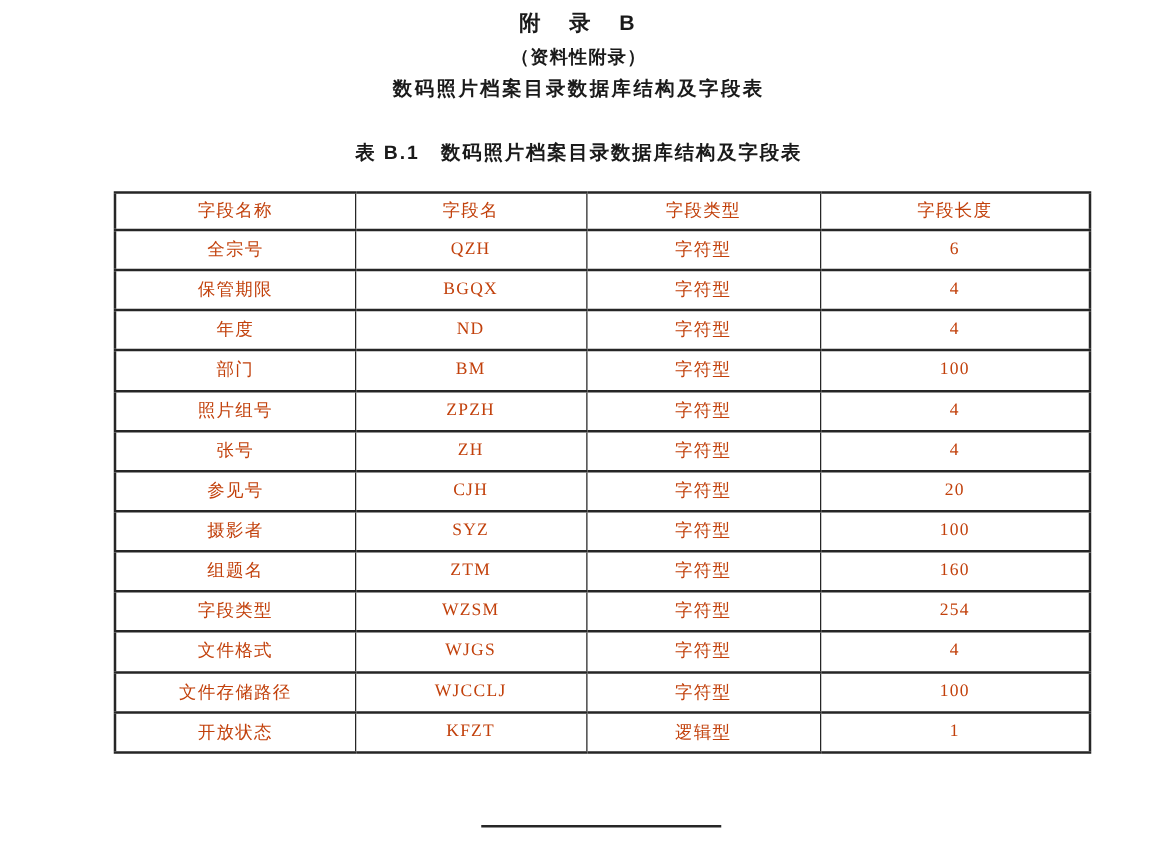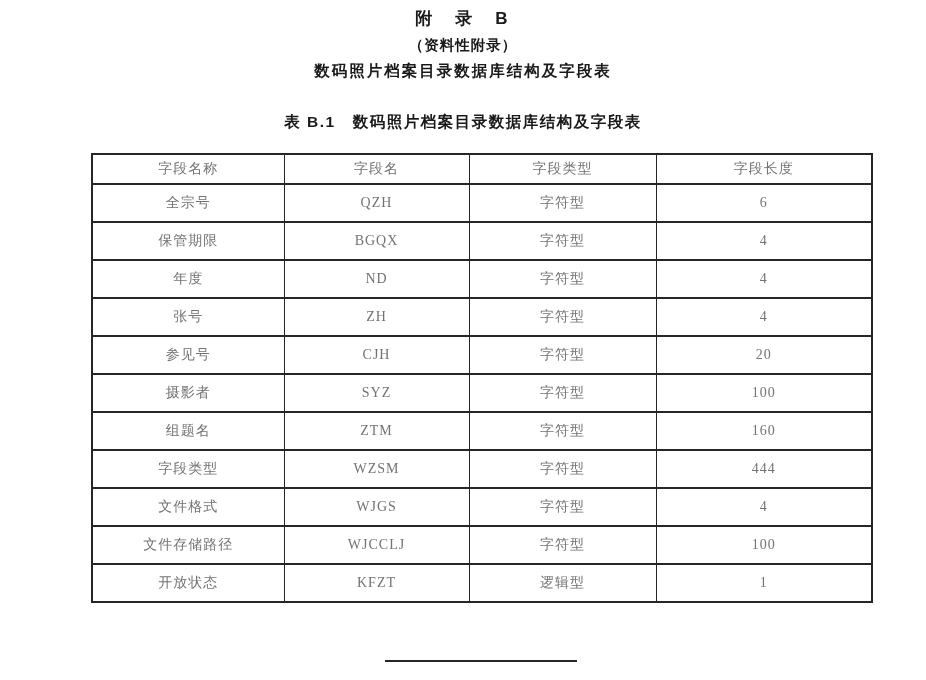--- a/index.html
+++ b/index.html
@@ -31,21 +31,21 @@
     position: absolute;
     left: 91px;
     top: 153px;
     width: 780px;
     height: 450px;
     border-collapse: collapse;
     table-layout: fixed;
     border: 2px solid #262626;
     font-family: "Liberation Serif", "DejaVu Serif", serif;
     font-size: 14px;
-    color: #737373;
+    color: #c2410c;
   }
   table.fields-table th,
   table.fields-table td {
     border-left: 1px solid #262626;
     border-right: 1px solid #262626;
     border-top: 2px solid #262626;
     border-bottom: 2px solid #262626;
     text-align: center;
     vertical-align: middle;
     font-weight: normal;
@@ -109,20 +109,32 @@
           <td>字符型</td>
           <td>4</td>
         </tr>
         <tr>
           <td>年度</td>
           <td>ND</td>
           <td>字符型</td>
           <td>4</td>
         </tr>
         <tr>
+          <td>部门</td>
+          <td>BM</td>
+          <td>字符型</td>
+          <td>100</td>
+        </tr>
+        <tr>
+          <td>照片组号</td>
+          <td>ZPZH</td>
+          <td>字符型</td>
+          <td>4</td>
+        </tr>
+        <tr>
           <td>张号</td>
           <td>ZH</td>
           <td>字符型</td>
           <td>4</td>
         </tr>
         <tr>
           <td>参见号</td>
           <td>CJH</td>
           <td>字符型</td>
           <td>20</td>
@@ -136,21 +148,21 @@
         <tr>
           <td>组题名</td>
           <td>ZTM</td>
           <td>字符型</td>
           <td>160</td>
         </tr>
         <tr>
           <td>字段类型</td>
           <td>WZSM</td>
           <td>字符型</td>
-          <td>444</td>
+          <td>254</td>
         </tr>
         <tr>
           <td>文件格式</td>
           <td>WJGS</td>
           <td>字符型</td>
           <td>4</td>
         </tr>
         <tr>
           <td>文件存储路径</td>
           <td>WJCCLJ</td>

